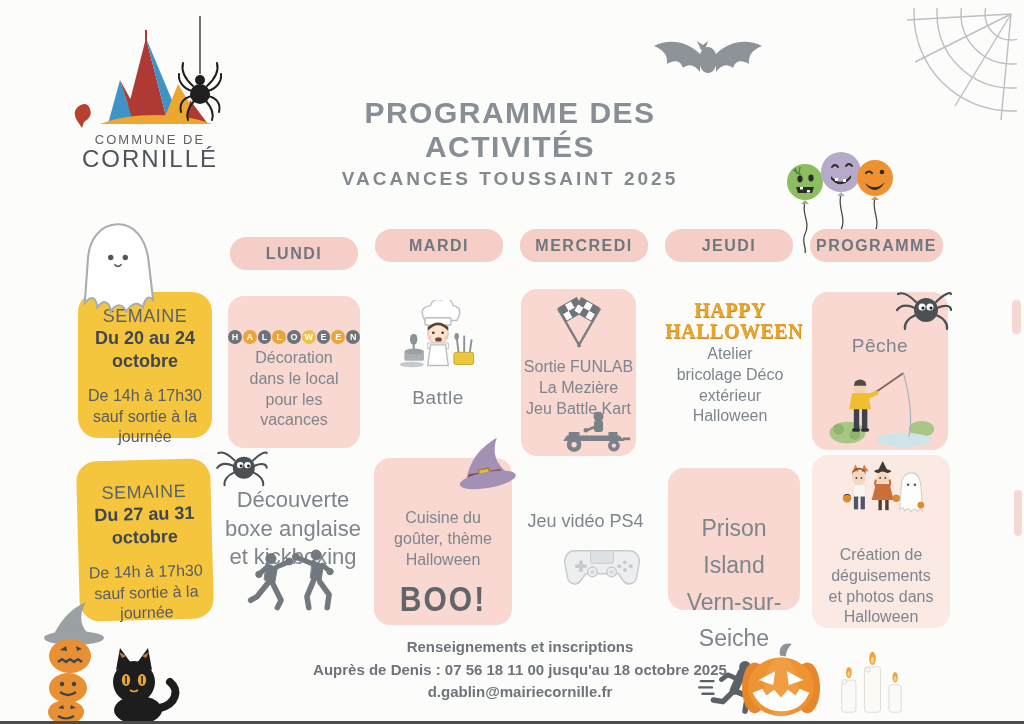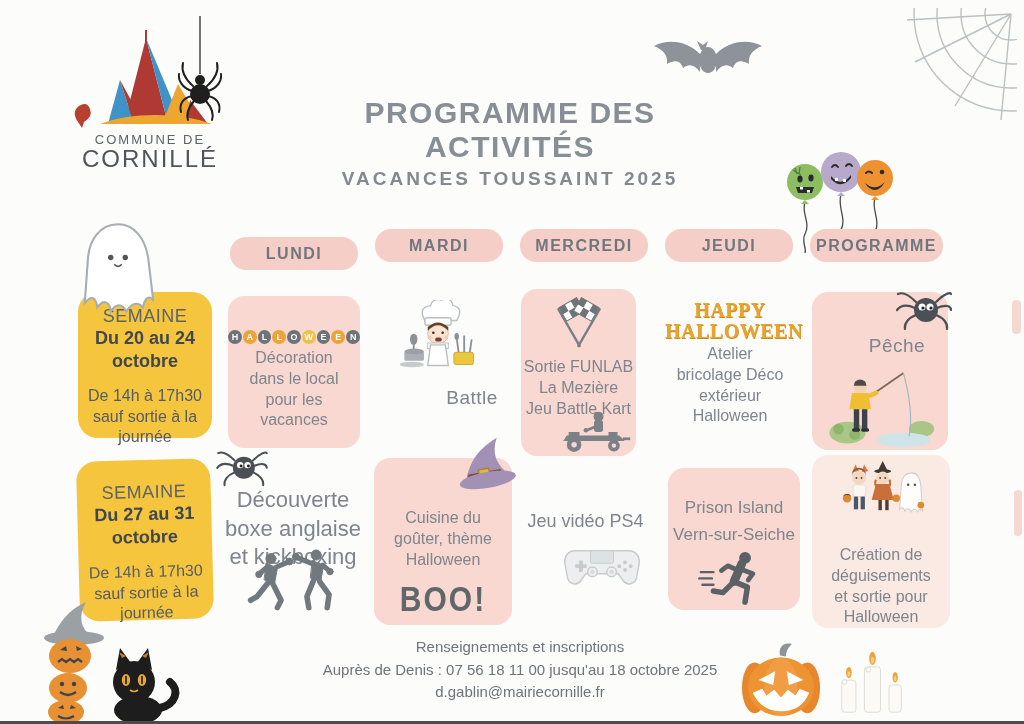--- a/index.html
+++ b/index.html
@@ -19,35 +19,35 @@
   
   .ybox{background:#f5c53e;border-radius:20px;text-align:center;padding-top:14px;box-sizing:border-box;}
   .ybox .semaine{font-size:18px;color:#5d6367;letter-spacing:.5px;}
   .ybox .dates{font-size:18px;font-weight:bold;color:#40474e;line-height:1.3;}
   .ybox .hours{font-size:16px;color:#565c63;line-height:1.3;margin-top:12px;}
 
   .pbox{background:#f8d8d0;border-radius:16px;box-sizing:border-box;text-align:center;}
   .pbox.light{background:#fbe9e4;}
 
   .act{color:#7e858d;font-size:16px;line-height:1.3;text-align:center;}
-  .act.big{font-size:19px;letter-spacing:.5px;padding-left:34px;}
+  .act.big{font-size:19px;letter-spacing:.5px;}
 
   
   .hw{display:flex;justify-content:center;gap:1px;}
   .hw span{width:14px;height:14px;border-radius:50%;color:#fff;font-size:9px;font-weight:bold;
            display:flex;align-items:center;justify-content:center;}
   .c-gray{background:#6d7378;}
   .c-orange{background:#eaa437;}
   .c-yellow{background:#eec14b;}
 
   .happy{color:#e9a42e;font-family:"Liberation Serif",serif;font-weight:bold;font-size:20px;
          line-height:1.05;text-align:center;letter-spacing:.5px;text-shadow:.5px .5px 0 #c98a20;}
   .boo{font-size:30px;font-weight:bold;color:#61666b;letter-spacing:2px;transform:scaleY(1.15);margin-top:12px;}
 
-  .footer{color:#6e747a;font-size:15px;line-height:1.5;text-align:center;}
+  .footer{color:#6e747a;font-size:15px;line-height:1.5;text-align:center;font-weight:bold;}
 
   .scan-bottom{left:0;right:0;bottom:0;height:3px;background:#4c4c4c;}
   .smudge{background:#f3c9c2;border-radius:4px;opacity:.7;}
 </style>
 </head>
 <body>
 
 <div class="page">
 
   <svg class="abs" style="left:50px;top:22px;" width="180" height="152" viewBox="0 0 180 152">
@@ -355,21 +355,21 @@
       <circle cx="78" cy="26" r="2" fill="#c7cbce"></circle>
     <circle cx="66" cy="26" r="2" fill="#c7cbce"></circle>
       <circle cx="72" cy="30" r="2" fill="#c7cbce"></circle>
     <circle cx="38" cy="32" r="5" fill="#eceeef" stroke="#c7cbce" stroke-width="1.5"></circle>
       <circle cx="38" cy="32" r="2.3" fill="#d7dadd"></circle>
     <circle cx="58" cy="32" r="5" fill="#eceeef" stroke="#c7cbce" stroke-width="1.5"></circle>
       <circle cx="58" cy="32" r="2.3" fill="#d7dadd"></circle>
   </svg>
 
   <div class="abs pbox" style="left:668px;top:468px;width:132px;height:142px;">
-    <div class="act ml" style="margin-top:26px;font-size:17px;line-height:1.6;">Prison Island
+    <div class="act ml" style="margin-top:42px;font-size:23px;line-height:1.6;">Prison Island
 Vern-sur-Seiche</div>
     <svg style="margin-top:2px;" width="86" height="60" viewBox="0 0 92 76">
       <g stroke="#5b6166" fill="#5b6166" stroke-linecap="round">
         <path d="M4,28 h16 M2,36 h16 M6,44 h14" stroke-width="3" fill="none"></path>
         <circle cx="60" cy="10" r="7.5" stroke="none"></circle>
         <path d="M56,17 L46,40" stroke-width="11" fill="none"></path>
         <path d="M54,24 L70,30 L64,38" stroke-width="6" fill="none" stroke-linejoin="round"></path>
         <path d="M52,26 L38,20 L30,26" stroke-width="6" fill="none" stroke-linejoin="round"></path>
         <path d="M46,40 L63,47 L60,66" stroke-width="7" fill="none" stroke-linejoin="round"></path>
         <path d="M46,40 L32,54 L20,52" stroke-width="7" fill="none" stroke-linejoin="round"></path>
@@ -400,21 +400,21 @@
       <rect x="53" y="46" width="4" height="12" fill="#553d33"></rect>
         <rect x="61" y="46" width="4" height="12" fill="#553d33"></rect>
       <circle cx="74" cy="44" r="4.5" fill="#e08a2e"></circle>
       <path d="M92,14 c-8,0 -12,7 -12,15 l-2,28 c3,-3 5,-2 6,2 c3,-4 6,-3 7,1 c3,-4 6,-4 8,0 c2,-4 4,-4 6,-1 l-2,-30 c-1,-9 -5,-15 -11,-15 z" fill="#fdfdfb" stroke="#cfcfca" stroke-width="1.2"></path>
       <circle cx="88" cy="28" r="1.5" fill="#555"></circle>
         <circle cx="96" cy="28" r="1.5" fill="#555"></circle>
       <circle cx="103" cy="52" r="4" fill="#e08a2e"></circle>
     </svg>
     <div class="act ml" style="margin-top:2px;">Création de
 déguisements
-et sortie pour
+et photos dans
 Halloween</div>
   </div>
 
   <svg class="abs" style="left:18px;top:598px;" width="164" height="126" viewBox="0 0 164 126">
     <path d="M34,40 C42,24 50,12 68,4 C60,18 62,30 74,39 Z" fill="#9aa0a4"></path>
     <ellipse cx="56" cy="40" rx="30" ry="7" fill="#9aa0a4"></ellipse>
     <ellipse cx="52" cy="58" rx="21" ry="17" fill="#e79034"></ellipse>
     <path d="M42,52 l6,-4 1,5 z M64,51 l-6,-3 1,5 z" fill="#3f444a"></path>
     <path d="M40,64 l4,-3 4,3 4,-3 4,3 4,-3 4,3" stroke="#3f444a" stroke-width="2.2" fill="none"></path>
     <ellipse cx="50" cy="90" rx="19" ry="15" fill="#e79034"></ellipse>

